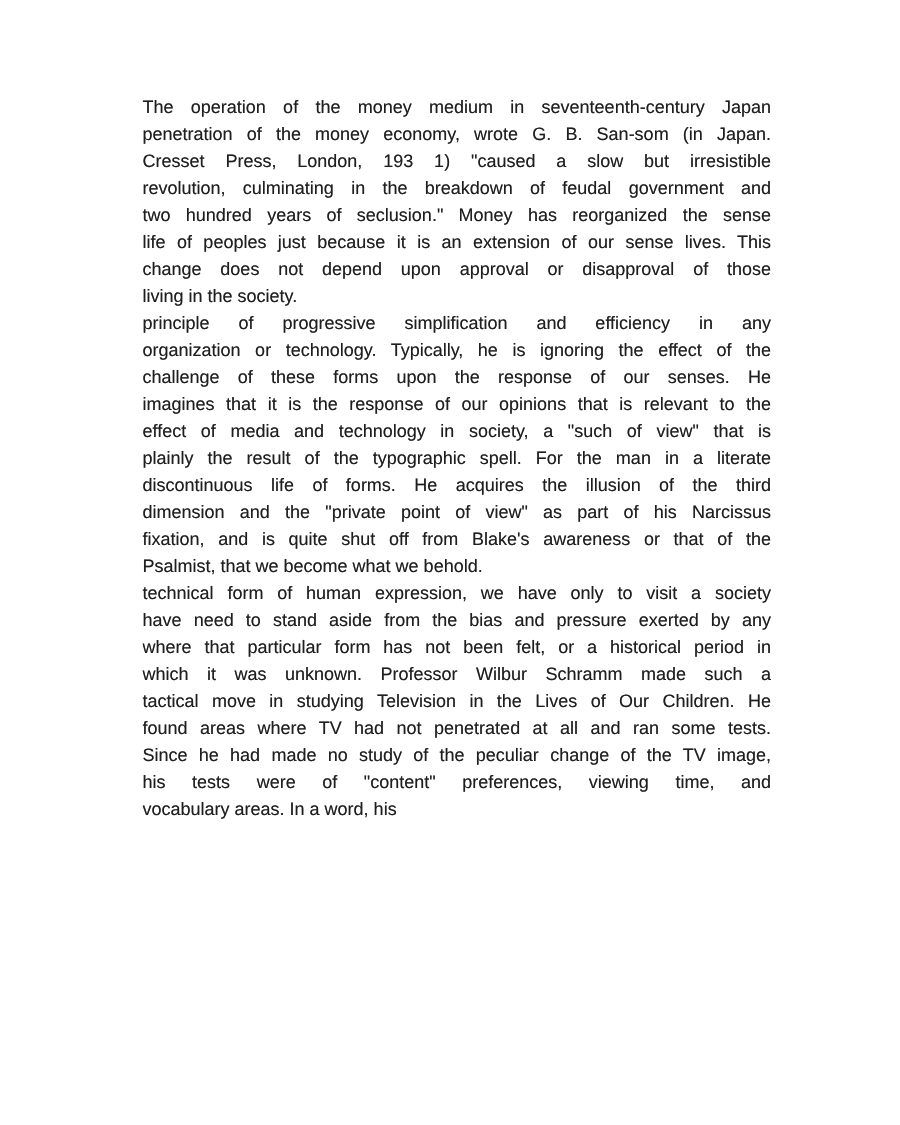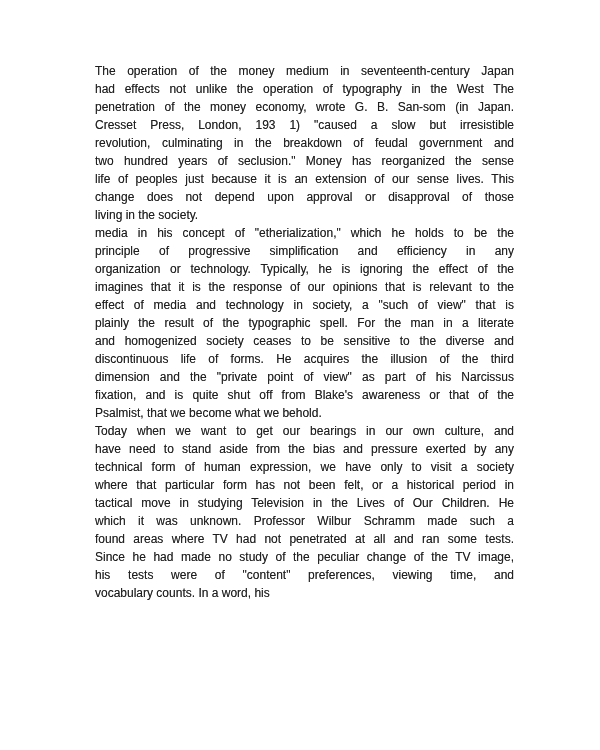--- a/index.html
+++ b/index.html
@@ -39,48 +39,45 @@
     text-align-last: left;
   }
 </style>
 </head>
 <body>
 
 <div class="page">
   <div class="text-column" style="color: rgb(31, 31, 31);">
       <div class="paragraph">
         <div class="line">The operation of the money medium in seventeenth-century Japan</div>
-        <div class="line">had effects not unlike the operation of typography in the West The</div>
         <div class="line">penetration of the money economy, wrote G. B. San-som (in Japan.</div>
         <div class="line">Cresset Press, London, 193 1) "caused a slow but irresistible</div>
         <div class="line">revolution, culminating in the breakdown of feudal government and</div>
         <div class="line">two hundred years of seclusion." Money has reorganized the sense</div>
         <div class="line">life of peoples just because it is an extension of our sense lives. This</div>
         <div class="line">change does not depend upon approval or disapproval of those</div>
         <div class="line last">living in the society.</div>
       </div>
       <div class="paragraph">
-        <div class="line">media in his concept of "etherialization," which he holds to be the</div>
         <div class="line">principle of progressive simplification and efficiency in any</div>
         <div class="line">organization or technology. Typically, he is ignoring the effect of the</div>
+        <div class="line">challenge of these forms upon the response of our senses. He</div>
         <div class="line">imagines that it is the response of our opinions that is relevant to the</div>
         <div class="line">effect of media and technology in society, a "such of view" that is</div>
         <div class="line">plainly the result of the typographic spell. For the man in a literate</div>
-        <div class="line">and homogenized society ceases to be sensitive to the diverse and</div>
         <div class="line">discontinuous life of forms. He acquires the illusion of the third</div>
         <div class="line">dimension and the "private point of view" as part of his Narcissus</div>
         <div class="line">fixation, and is quite shut off from Blake's awareness or that of the</div>
         <div class="line last">Psalmist, that we become what we behold.</div>
       </div>
       <div class="paragraph">
-        <div class="line">Today when we want to get our bearings in our own culture, and</div>
+        <div class="line">technical form of human expression, we have only to visit a society</div>
         <div class="line">have need to stand aside from the bias and pressure exerted by any</div>
-        <div class="line">technical form of human expression, we have only to visit a society</div>
         <div class="line">where that particular form has not been felt, or a historical period in</div>
+        <div class="line">which it was unknown. Professor Wilbur Schramm made such a</div>
         <div class="line">tactical move in studying Television in the Lives of Our Children. He</div>
-        <div class="line">which it was unknown. Professor Wilbur Schramm made such a</div>
         <div class="line">found areas where TV had not penetrated at all and ran some tests.</div>
         <div class="line">Since he had made no study of the peculiar change of the TV image,</div>
         <div class="line">his tests were of "content" preferences, viewing time, and</div>
-        <div class="line last">vocabulary counts. In a word, his</div>
+        <div class="line last">vocabulary areas. In a word, his</div>
       </div>
     </div>
 </div>
 
 </body></html>

